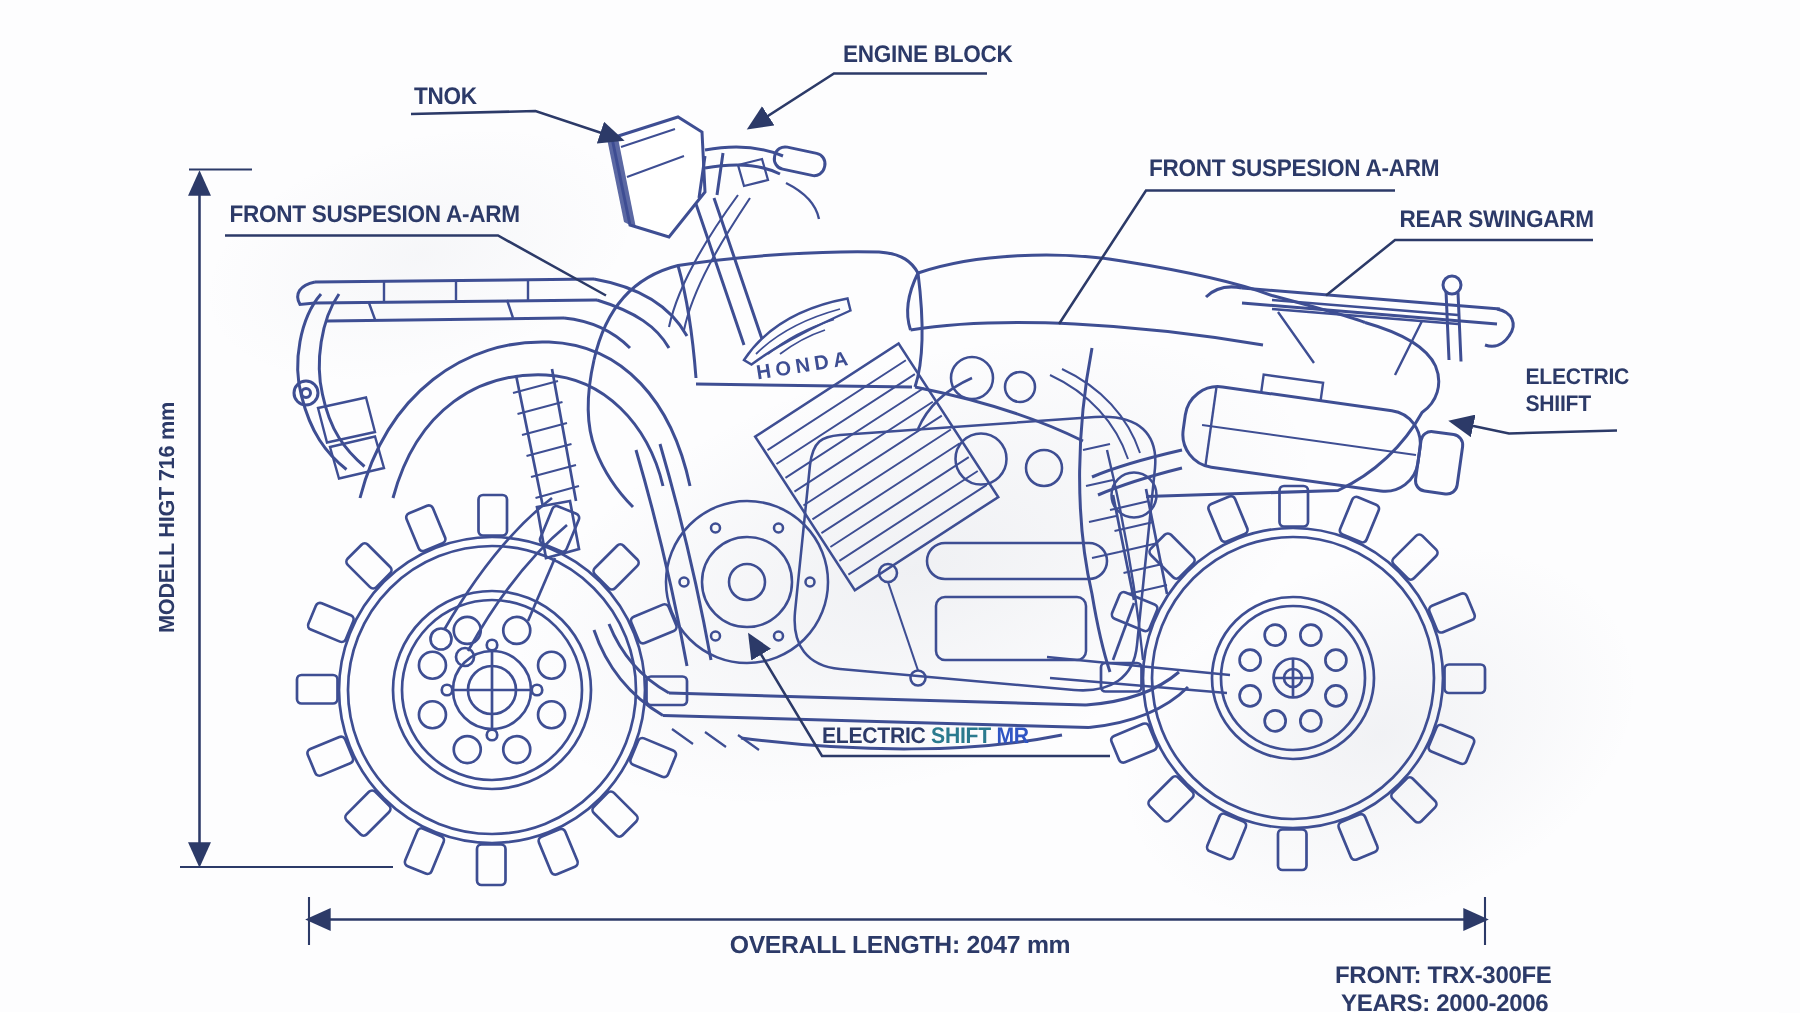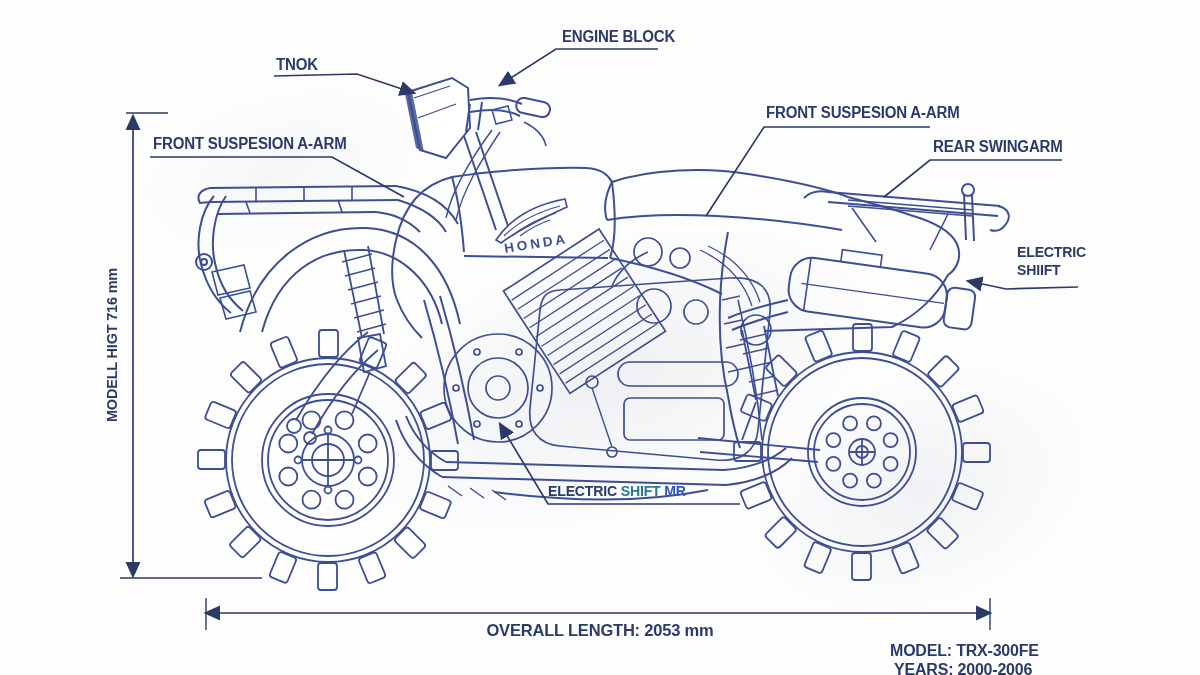--- a/index.html
+++ b/index.html
@@ -286,20 +286,20 @@
   </div>
 
   <div class="callout small" id="lbl-shift-motor" style="left:548px;top:482px;">
     <span class="w1">ELECTRIC</span>
     <span class="w2">SHIFT</span>
     <span class="w3">MR</span>
   </div>
 
   <div id="lbl-height">MODELL HIGT 716 mm</div>
 
-  <div id="lbl-length">OVERALL LENGTH: 2053 mm</div>
+  <div id="lbl-length">OVERALL LENGTH: 2047 mm</div>
 
   <div id="title-block">
-    <div class="mdl">MODEL: TRX-300FE</div>
+    <div class="mdl">FRONT: TRX-300FE</div>
     <div class="yrs">YEARS: 2000-2006</div>
   </div>
 
 </div>
 
 </body></html>

